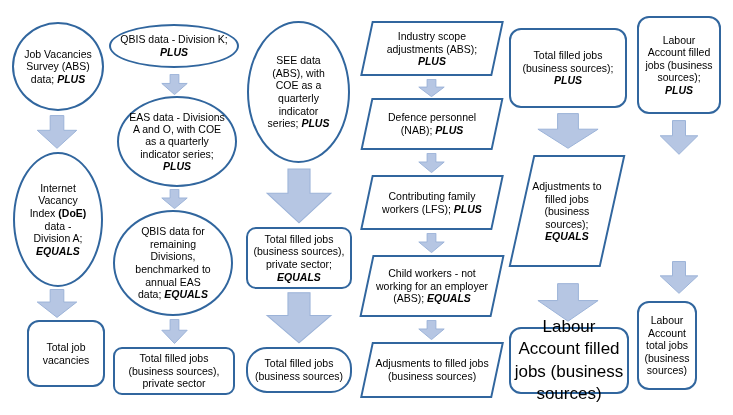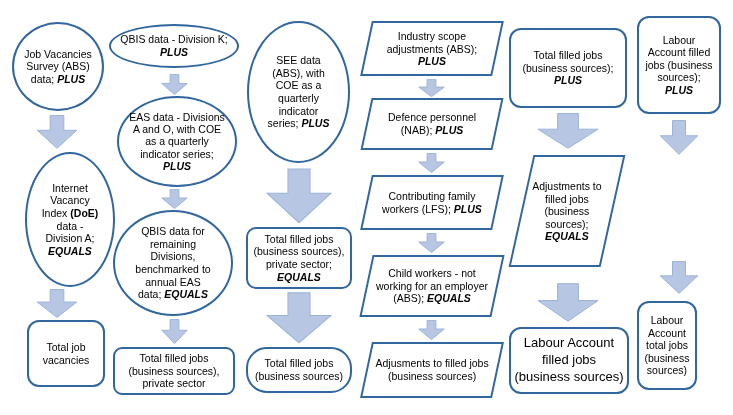--- a/index.html
+++ b/index.html
@@ -13,40 +13,40 @@
     text-align:center;box-sizing:border-box;background:#fff;
     border:2.5px solid var(--shape-border,#31669e);
     font-size:10.5px;line-height:1.2;
   }
   .ellipse{border-radius:50%;}
   .rrect{border-radius:12px;}
   .para{transform:skewX(-12deg);}
   .para > .txt{transform:skewX(12deg);}
   .txt{width:100%;padding:0 4px;}
   .txt b i{font-weight:bold;font-style:italic;}
-  .big{font-size:13px;line-height:1.3;}
+  .big{font-size:17px;line-height:1.3;}
   .arrow{position:absolute;display:block;}
   .arrow path{
     fill:var(--arrow-fill,#b6c6e3);
     stroke:var(--arrow-stroke,#9cb3d8);
     stroke-width:1;vector-effect:non-scaling-stroke;
   }
 </style>
 </head>
 <body>
 
 <div class="canvas">
 
   <div class="node ellipse" style="left:12px;top:22px;width:92px;height:89px">
     <div class="txt" style="padding:0 10px"><span>Job Vacancies Survey (ABS) data; </span><b><i>PLUS</i></b></div>
   </div>
   <svg class="arrow" style="left:36px;top:115px;width:42px;height:34px" viewBox="0 0 40 30" preserveAspectRatio="none">
       <path d="M13.5 0.5 L26.5 0.5 L26.5 13.5 L38.8 13.5 L20 29.4 L1.2 13.5 L13.5 13.5 Z"></path>
     </svg>
-  <div class="node ellipse" style="left:25px;top:152px;width:90px;height:135px">
+  <div class="node ellipse" style="left:13px;top:152px;width:90px;height:135px">
     <div class="txt" style="padding:0 11px"><span>Internet Vacancy Index </span><b><span>(DoE)</span></b><span> data - Division A; </span><b><i>EQUALS</i></b></div>
   </div>
   <svg class="arrow" style="left:36px;top:289px;width:42px;height:29px" viewBox="0 0 40 30" preserveAspectRatio="none">
       <path d="M13.5 0.5 L26.5 0.5 L26.5 13.5 L38.8 13.5 L20 29.4 L1.2 13.5 L13.5 13.5 Z"></path>
     </svg>
   <div class="node rrect" style="left:27px;top:320px;width:78px;height:67px">
     <div class="txt"><span>Total job vacancies</span><b><i></i></b></div>
   </div>
 
   <div class="node ellipse" style="left:109px;top:24px;width:130px;height:44px">

